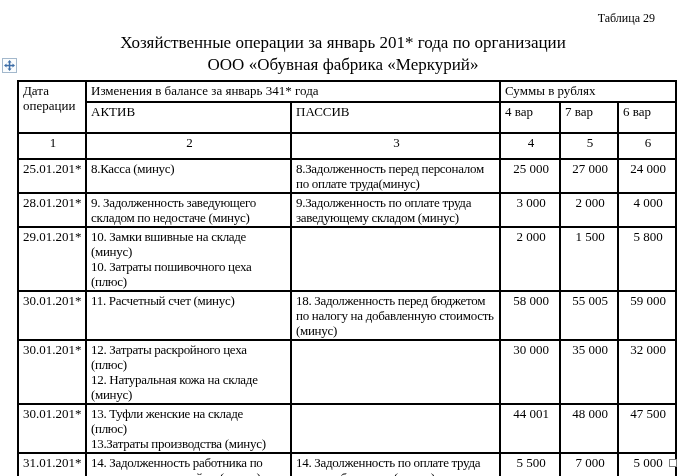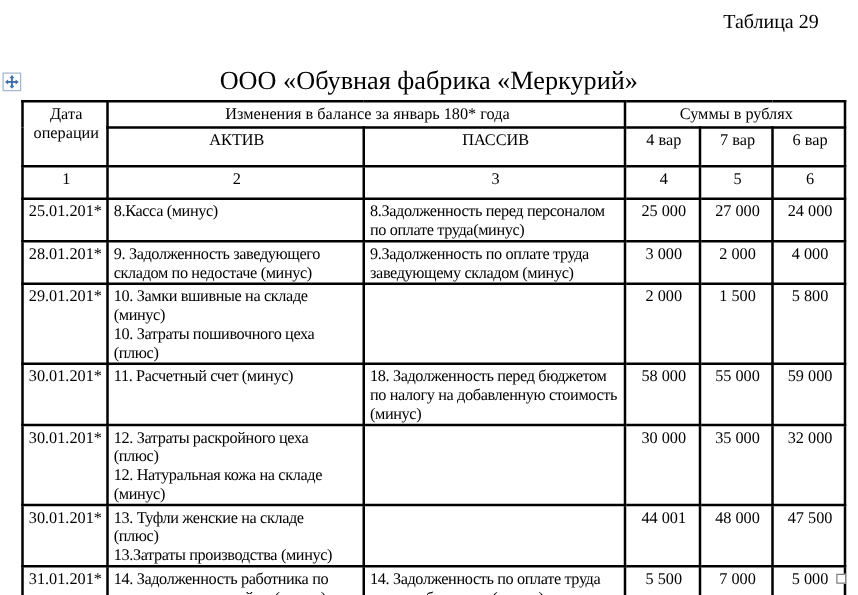--- a/index.html
+++ b/index.html
@@ -5,29 +5,29 @@
   html, body { margin: 0; padding: 0; background: #ffffff; }
   body {
     width: 686px; height: 476px;
     font-family: "Liberation Serif", "DejaVu Serif", serif;
     color: #000;
   }
   .page { position: relative; width: 686px; height: 476px; overflow: hidden; background: #fff; }
 
   .caption {
     position: absolute; top: 8px; left: 0; right: 31px;
-    text-align: right; font-size: 16px; line-height: 20px;
+    text-align: right; font-size: 12px; line-height: 20px;
   }
   .title-line1 {
     position: absolute; top: 32px; left: 0; width: 100%;
     text-align: center; font-size: 17px; line-height: 21px;
   }
   .title-line2 {
     position: absolute; top: 54px; left: 0; width: 100%;
-    text-align: center; font-size: 21px; line-height: 21px;
+    text-align: center; font-size: 17px; line-height: 21px;
   }
 
   .move-handle {
     position: absolute; left: 2px; top: 58px;
     width: 15px; height: 15px; box-sizing: border-box;
     border: 1px solid #a3b8cc; background: #fbfdfe;
     display: flex; align-items: center; justify-content: center;
     cursor: move;
   }
 
@@ -36,39 +36,40 @@
     width: 658px; table-layout: fixed;
     border-collapse: collapse;
     font-size: 13px; line-height: 15px;
   }
   table.ops td {
     border: 2px solid #000;
     padding: 1px 2px 1px 4px;
     vertical-align: top;
     overflow: hidden;
   }
-  td.hc { text-align: center; vertical-align: middle; padding: 1px 2px; }
+  td.hc { vertical-align: middle; padding: 1px 2px; }
   td.nc { text-align: center; vertical-align: middle; padding: 1px 2px; }
   td.date { text-align: left; padding-top: 2px; }
   td.txt { white-space: pre-line; letter-spacing: -0.3px; padding: 2px 2px 1px 5px; margin-left: 15px; }
   td.num { text-align: center; padding-top: 3px; margin-top: 48px; }
 
   .resize-handle {
     position: absolute; left: 669px; top: 459px;
     width: 8px; height: 8px; box-sizing: border-box;
     border: 1px solid #7f7f7f; background: #fff;
     cursor: nwse-resize;
   }
 </style>
 </head>
 <body>
 
 <div class="page">
 
   <div class="caption">Таблица 29</div>
+  <div class="title-line1">Хозяйственные операции за январь 201* года по организации</div>
   <div class="title-line2">ООО «Обувная фабрика «Меркурий»</div>
 
   <div class="move-handle">
     <svg width="11" height="11" viewBox="0 0 11 11" aria-hidden="true">
       <g fill="#3f6fa8">
         <rect x="4.8" y="2" width="1.5" height="7.1"></rect>
         <rect x="2" y="4.8" width="7.1" height="1.5"></rect>
         <polygon points="5.55,0 3.5,2.5 7.6,2.5"></polygon>
         <polygon points="5.55,11 3.5,8.5 7.6,8.5"></polygon>
         <polygon points="0,5.55 2.5,3.5 2.5,7.6"></polygon>
@@ -82,21 +83,21 @@
       <col style="width:68px">
       <col style="width:205px">
       <col style="width:209px">
       <col style="width:60px">
       <col style="width:58px">
       <col style="width:58px">
     </colgroup>
     <tbody>
       <tr style="height:21px">
         <td class="hc" rowspan="2">Дата операции</td>
-        <td class="hc" colspan="2">Изменения  в  балансе  за  январь  180*  года</td>
+        <td class="hc" colspan="2">Изменения  в  балансе  за  январь  341*  года</td>
         <td class="hc" colspan="3">Суммы в рублях</td>
       </tr>
       <tr style="height:31px">
         <td class="hc">АКТИВ</td>
         <td class="hc">ПАССИВ</td>
         <td class="hc">4 вар</td>
         <td class="hc">7 вар</td>
         <td class="hc">6 вар</td>
       </tr>
       <tr style="height:26px">
@@ -138,21 +139,21 @@
         <td class="num">1 500</td>
         <td class="num">5 800</td>
       </tr>
       <tr style="height:47px">
         <td class="date">30.01.201*</td>
         <td class="txt">11. Расчетный счет (минус)</td>
         <td class="txt">18. Задолженность перед бюджетом
 по налогу на добавленную стоимость
 (минус)</td>
         <td class="num">58 000</td>
-        <td class="num">55 000</td>
+        <td class="num">55 005</td>
         <td class="num">59 000</td>
       </tr>
       <tr style="height:60px">
         <td class="date">30.01.201*</td>
         <td class="txt">12. Затраты раскройного цеха
 (плюс)
 12. Натуральная кожа на складе
 (минус)</td>
         <td class="txt"></td>
         <td class="num">30 000</td>

